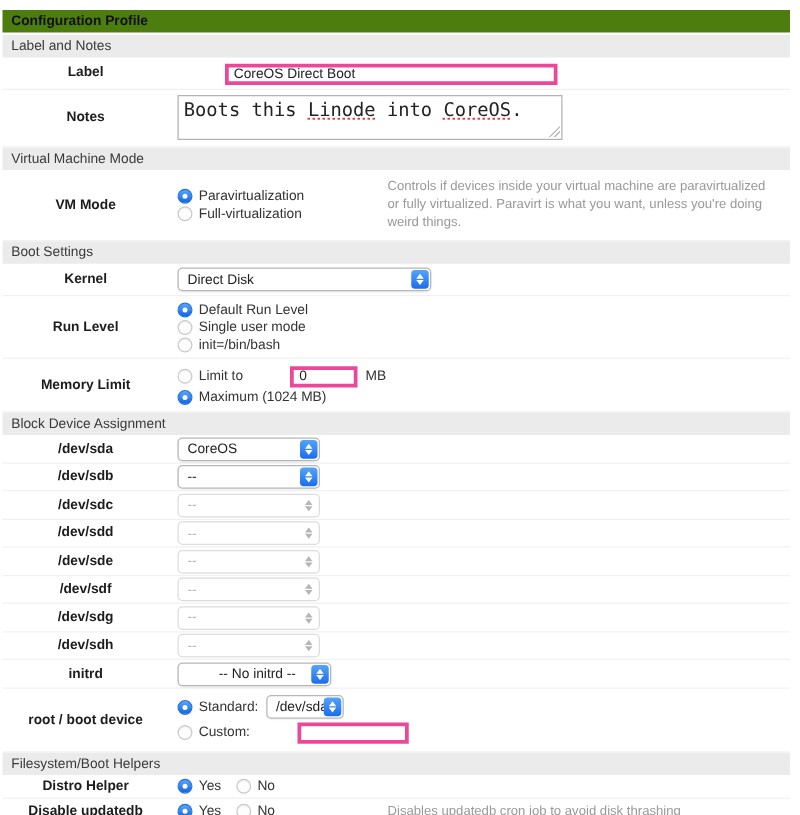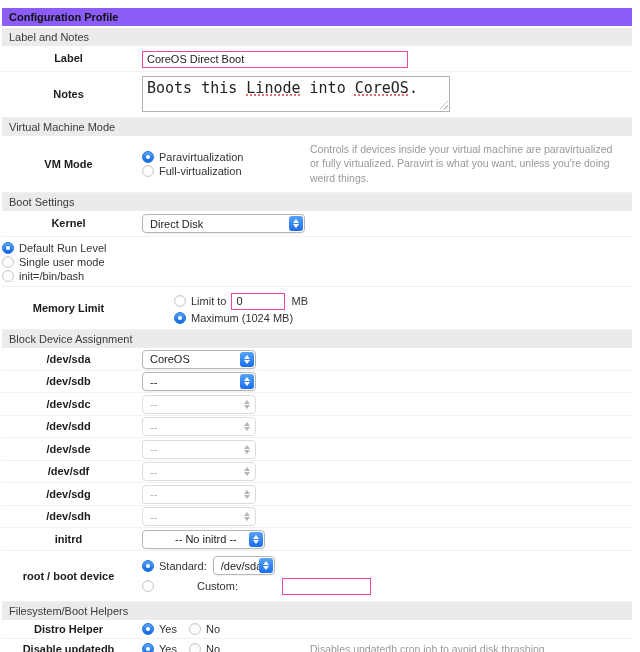--- a/index.html
+++ b/index.html
@@ -1,18 +1,18 @@
 <!DOCTYPE html>
 <html><head>
 <meta charset="utf-8">
 <style>
   html,body{margin:0;padding:0;background:#fff;}
   body{width:640px;height:652px;overflow:hidden;font-family:"Liberation Sans",sans-serif;-webkit-font-smoothing:antialiased;}
   .wrap{margin:8px 8px 0 2px;width:630px;}
-  .bar-title{background:#8b5cf6;color:#111;font-size:11px;font-weight:bold;padding:3px 7px;margin-bottom:2px;}
+  .bar-title{background:#4d7c0f;color:#111;font-size:11px;font-weight:bold;padding:3px 7px;margin-bottom:2px;}
   .bar-sec{background:#ebebeb;color:#3a3a3a;font-size:11px;padding:3px 7px;}
   .row{display:flex;align-items:center;border-bottom:1px solid #f1f1f1;padding:3px 0;position:relative;}
   .row.tight{padding:1px 0;}
   .flabel{width:140px;flex-shrink:0;text-align:center;font-weight:bold;font-size:11px;color:#1c1c1c;padding-right:7px;box-sizing:border-box;}
   .ctrl{margin-left:0;}
   .ctrl.fixed{width:168px;flex-shrink:0;}
   .help{font-size:10.5px;color:#999;line-height:1.4;padding-right:8px;max-width:322px;}
   .optline{display:flex;align-items:center;height:13px;font-size:11px;color:#333;}
   .optline + .optline{margin-top:1px;}
   .optline .lbl{margin-left:5px;}
@@ -23,26 +23,26 @@
   
   .sel{display:inline-flex;align-items:center;height:19px;background:#fff;border:1px solid #b6b6b6;border-radius:4px;box-sizing:border-box;position:relative;padding:0 20px 0 7px;font-size:11px;color:#222;box-shadow:0 1px 1px rgba(0,0,0,.05);}
   .sel .sel-btn{position:absolute;right:1px;top:1px;bottom:1px;width:14px;border-radius:3px;background:linear-gradient(#55a4f8,#1b6cf0);display:flex;flex-direction:column;align-items:center;justify-content:center;gap:1px;}
   .tri-up{width:0;height:0;border-left:3px solid transparent;border-right:3px solid transparent;border-bottom:4px solid #fff;}
   .tri-dn{width:0;height:0;border-left:3px solid transparent;border-right:3px solid transparent;border-top:4px solid #fff;}
   .sel.disabled{border-color:#dcdcdc;color:#b3b3b3;box-shadow:none;}
   .sel.disabled .sel-btn{background:none;}
   .sel.disabled .tri-up{border-bottom-color:#b5b5b5;}
   .sel.disabled .tri-dn{border-top-color:#b5b5b5;}
   
-  input[type=text]{border:1px solid #ec4899;height:17px;font-size:11px;font-family:"Liberation Sans",sans-serif;padding:0 4px;box-sizing:border-box;color:#222;}
+  input[type=text]{border:3px solid #ec4899;height:17px;font-size:11px;font-family:"Liberation Sans",sans-serif;padding:0 4px;box-sizing:border-box;color:#222;margin-left:38px;}
   .textarea{width:308px;height:36px;border:1px solid #b3b3b3;box-sizing:border-box;font-family:"DejaVu Sans Mono",monospace;font-size:15px;color:#222;padding:2px 4px;position:relative;line-height:1.25;}
   .miss{text-decoration:underline dotted #e03c3c;text-underline-offset:2px;}
   .grip{position:absolute;right:1px;bottom:1px;width:9px;height:9px;clip-path:polygon(100% 0,100% 100%,0 100%);background:repeating-linear-gradient(135deg,#bbb 0 1px,transparent 1px 3px);}
   
-  .w-kernel{width:163px;}
+  .w-kernel{width:203px;}
   .w-dev{width:114px;}
   .w-initrd{width:123px;padding-left:32px;}
   .w-root{width:62px;}
   
   .mem-input{width:54px;height:16px;margin-left:5px;}
   .mem-unit{margin-left:6px;color:#333;}
   .custom-input{width:89px;height:16px;margin-left:6px;}
   
   .yn{display:flex;font-size:11px;color:#333;}
   .yn .lbl{margin:0 0 0 5px;}
@@ -100,37 +100,38 @@
         <span>Direct Disk</span>
         <span class="sel-btn">
             <span class="tri-up"></span>
             <span class="tri-dn"></span>
           </span>
       </span>
     </div>
   </div>
 
   <div class="row" style="padding:4px 0;">
+    <div class="flabel">Run Level</div>
     <div class="ctrl">
       <div class="optline">
         <span class="radio on"></span>
         <span class="lbl">Default Run Level</span>
       </div>
       <div class="optline">
         <span class="radio"></span>
         <span class="lbl">Single user mode</span>
       </div>
       <div class="optline">
         <span class="radio"></span>
         <span class="lbl">init=/bin/bash</span>
       </div>
     </div>
   </div>
 
-  <div class="row" style="padding:5px 0;gap:32px;">
+  <div class="row" style="padding:5px 0;">
     <div class="flabel">Memory Limit</div>
     <div class="ctrl">
       <div class="optline" style="height:18px;">
         <span class="radio"></span>
         <span class="lbl">Limit to</span>
         <input type="text" class="mem-input" value="0" style="">
         <span class="mem-unit">MB</span>
       </div>
       <div class="optline">
         <span class="radio on"></span>
@@ -240,21 +241,21 @@
         <span class="radio on"></span>
         <span class="lbl">Standard:</span>
         <span class="sel w-root" style="margin-left:6px;">
             <span>/dev/sda</span>
             <span class="sel-btn">
               <span class="tri-up"></span>
               <span class="tri-dn"></span>
             </span>
           </span>
       </div>
-      <div class="optline" style="height:19px;gap:38px;">
+      <div class="optline" style="height:19px;">
         <span class="radio"></span>
         <span class="lbl">Custom:</span>
         <input type="text" class="custom-input" value="" style="">
       </div>
     </div>
   </div>
 
   <div class="bar-sec">Filesystem/Boot Helpers</div>
 
   <div class="row">

